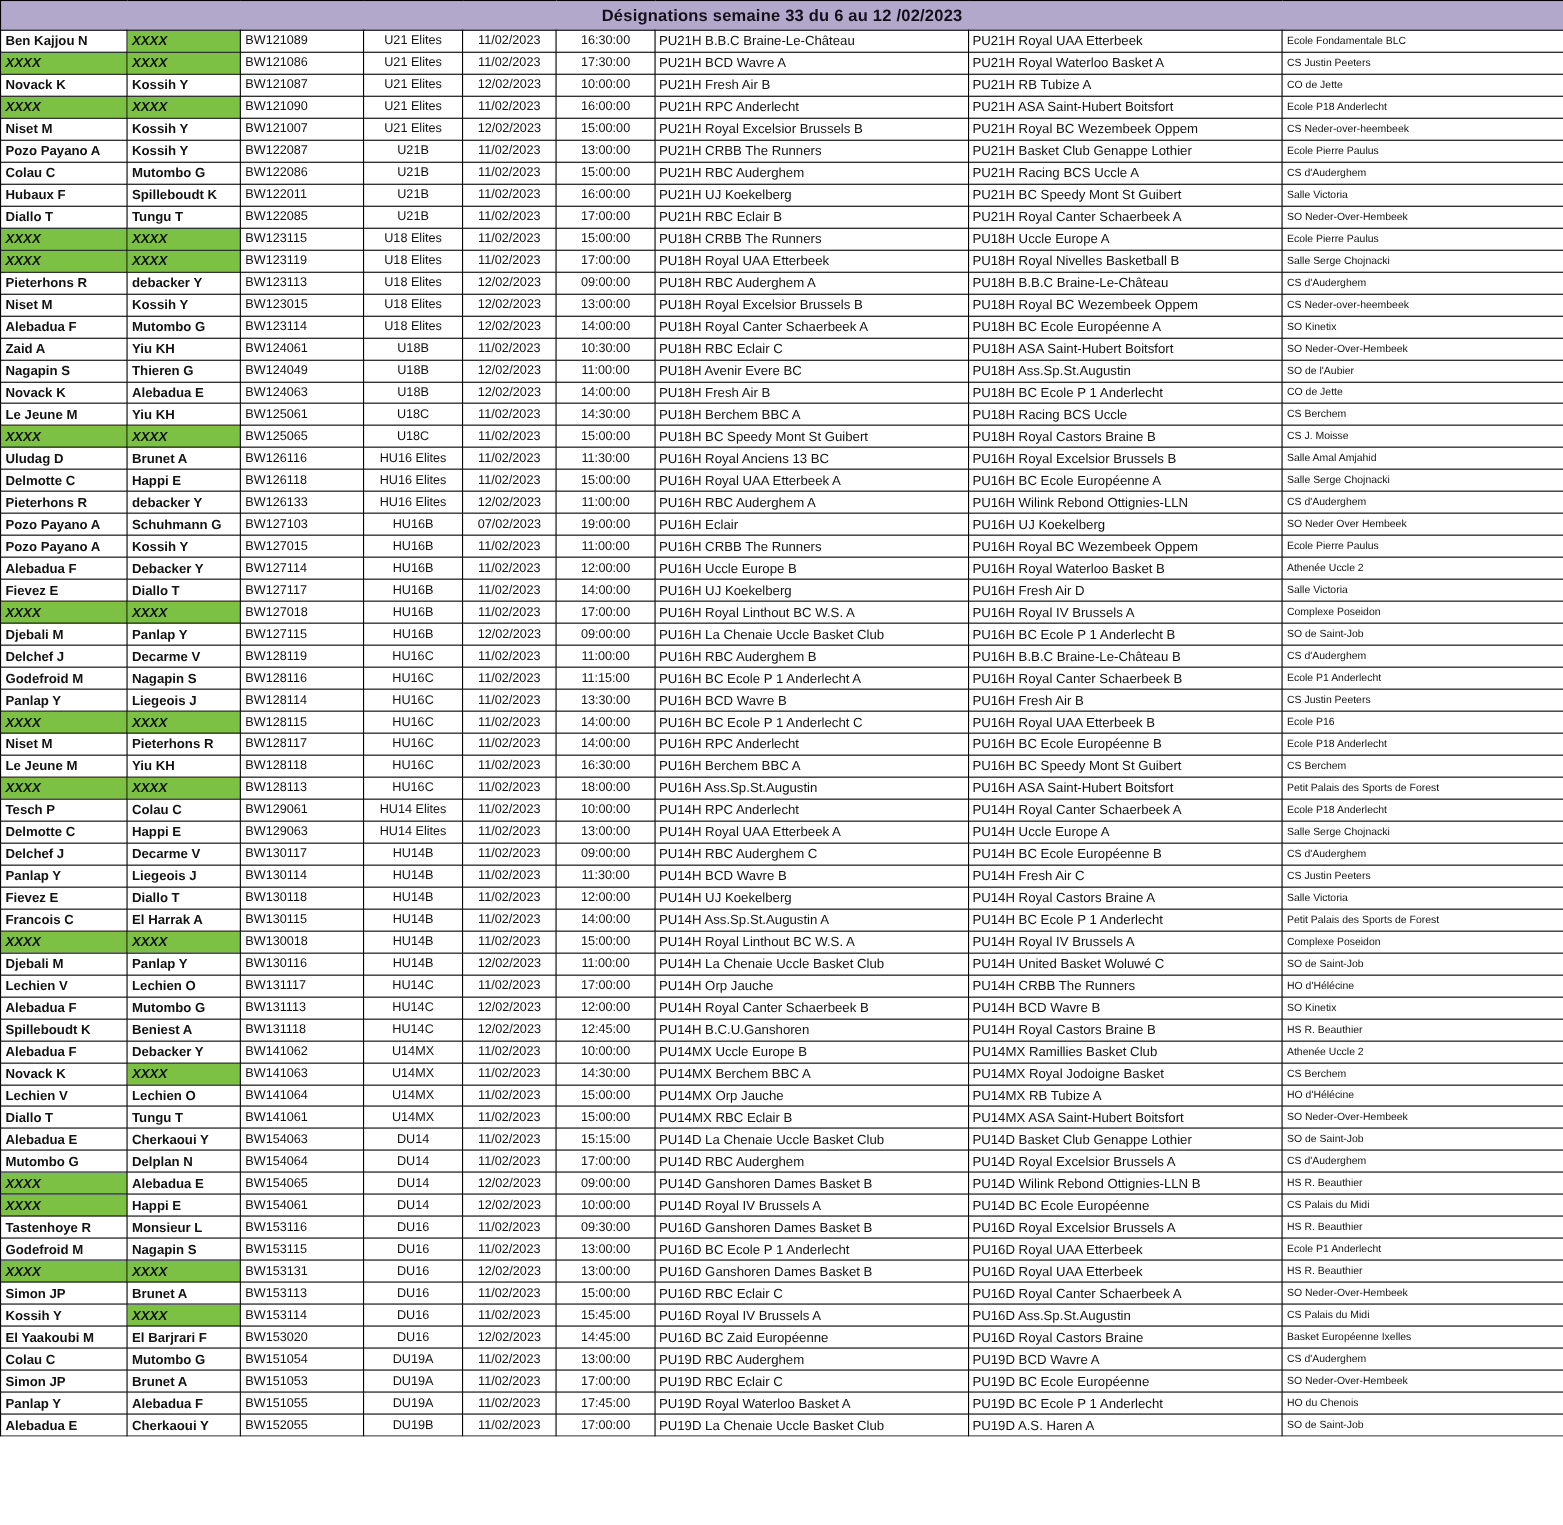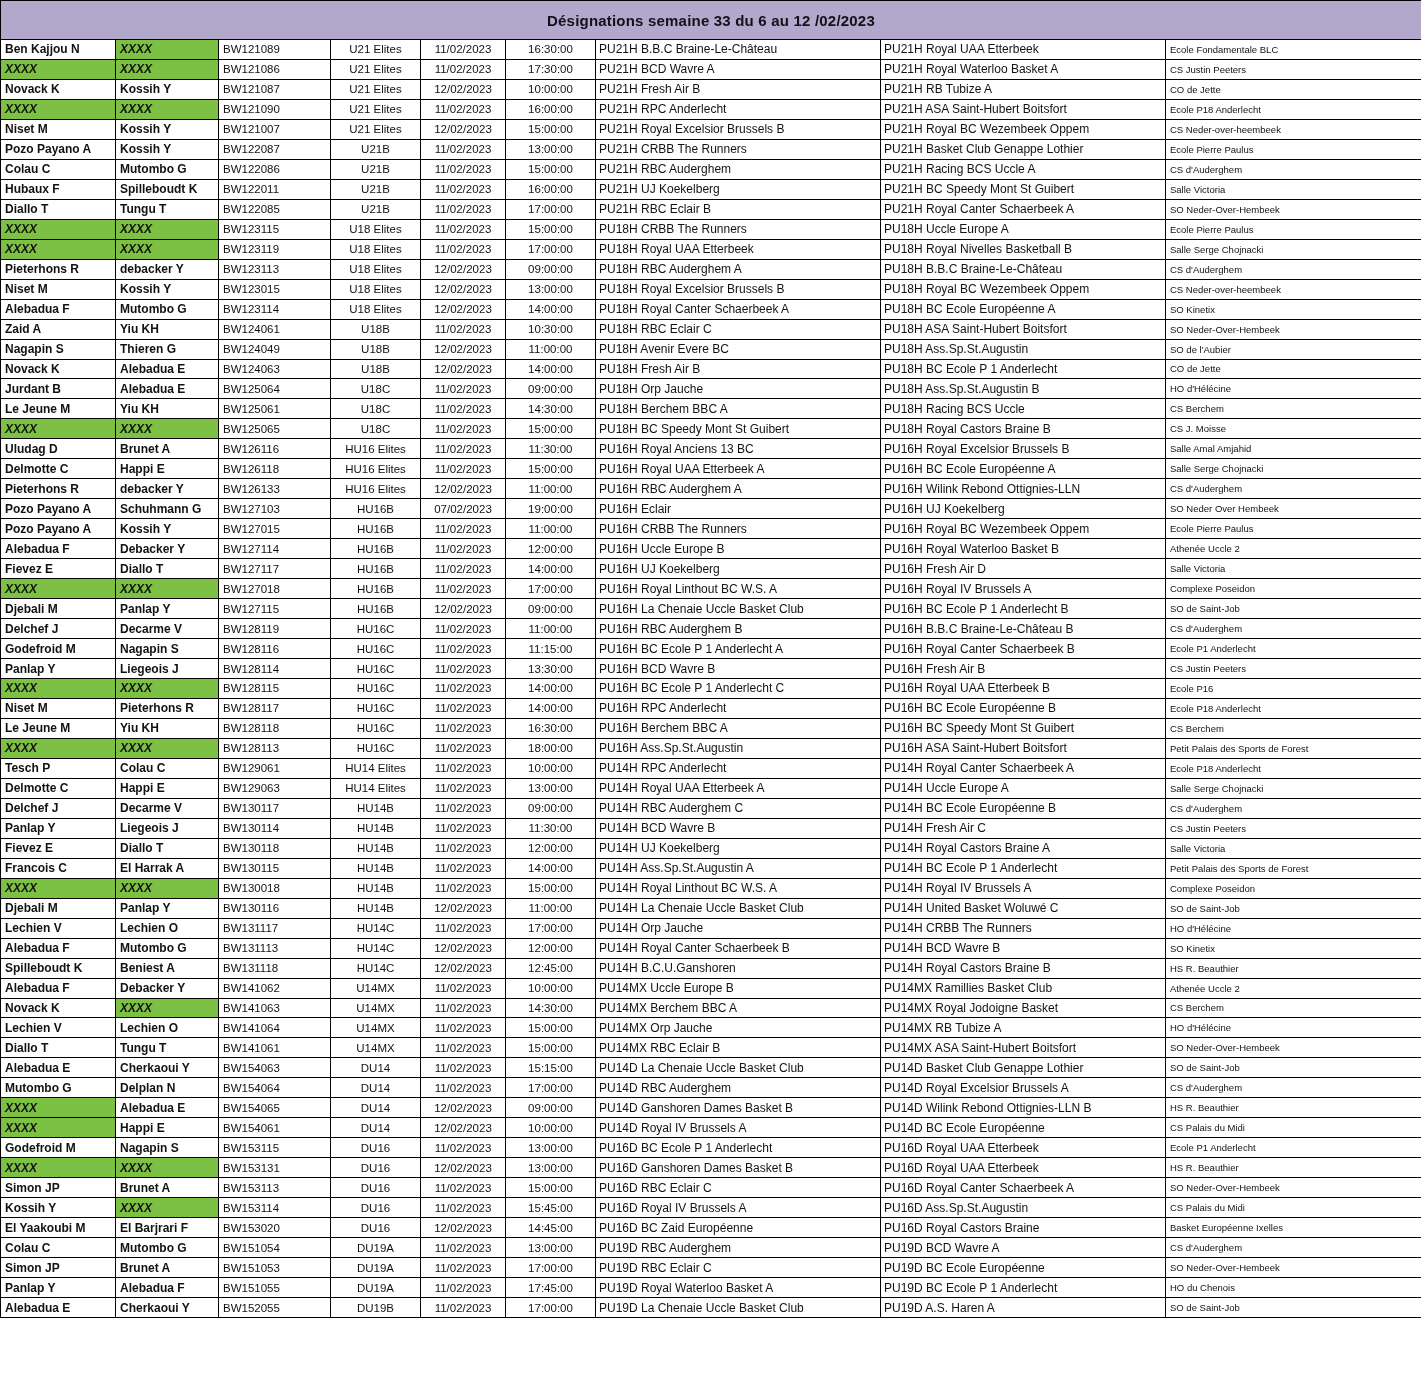--- a/index.html
+++ b/index.html
@@ -22,21 +22,21 @@
   }
   th,td{
     border:1px solid var(--grid);
     overflow:hidden;
     white-space:nowrap;
     vertical-align:middle;
     padding:0;
     box-sizing:border-box;
   }
   thead th{
-    height:39px;
+    height:27px;
     background:var(--header-bg);
     font-size:15px;
     font-weight:bold;
     text-align:center;
     color:#141019;
     letter-spacing:0.2px;
   }
   tbody tr{height:19.98px;}
   td.name{font-weight:bold;font-size:12px;padding-left:4px;text-align:left;}
   td.code{font-size:11.5px;padding-left:4px;text-align:left;}
@@ -249,31 +249,20 @@
         <td class="name">Alebadua E</td>
         <td class="code">BW124063</td>
         <td class="cat">U18B</td>
         <td class="date">12/02/2023</td>
         <td class="time">14:00:00</td>
         <td class="team">PU18H Fresh Air B</td>
         <td class="team">PU18H BC Ecole P 1 Anderlecht</td>
         <td class="venue">CO de Jette</td>
       </tr>
       <tr>
-        <td class="name">Jurdant B</td>
-        <td class="name">Alebadua E</td>
-        <td class="code">BW125064</td>
-        <td class="cat">U18C</td>
-        <td class="date">11/02/2023</td>
-        <td class="time">09:00:00</td>
-        <td class="team">PU18H Orp Jauche</td>
-        <td class="team">PU18H Ass.Sp.St.Augustin B</td>
-        <td class="venue">HO d'Hélécine</td>
-      </tr>
-      <tr>
         <td class="name">Le Jeune M</td>
         <td class="name">Yiu KH</td>
         <td class="code">BW125061</td>
         <td class="cat">U18C</td>
         <td class="date">11/02/2023</td>
         <td class="time">14:30:00</td>
         <td class="team">PU18H Berchem BBC A</td>
         <td class="team">PU18H Racing BCS Uccle</td>
         <td class="venue">CS Berchem</td>
       </tr>
@@ -667,20 +656,31 @@
         <td class="name">Happi E</td>
         <td class="code">BW154061</td>
         <td class="cat">DU14</td>
         <td class="date">12/02/2023</td>
         <td class="time">10:00:00</td>
         <td class="team">PU14D Royal IV Brussels A</td>
         <td class="team">PU14D BC Ecole Européenne</td>
         <td class="venue">CS Palais du Midi</td>
       </tr>
       <tr>
+        <td class="name">Tastenhoye R</td>
+        <td class="name">Monsieur L</td>
+        <td class="code">BW153116</td>
+        <td class="cat">DU16</td>
+        <td class="date">11/02/2023</td>
+        <td class="time">09:30:00</td>
+        <td class="team">PU16D Ganshoren Dames Basket B</td>
+        <td class="team">PU16D Royal Excelsior Brussels A</td>
+        <td class="venue">HS R. Beauthier</td>
+      </tr>
+      <tr>
         <td class="name">Godefroid M</td>
         <td class="name">Nagapin S</td>
         <td class="code">BW153115</td>
         <td class="cat">DU16</td>
         <td class="date">11/02/2023</td>
         <td class="time">13:00:00</td>
         <td class="team">PU16D BC Ecole P 1 Anderlecht</td>
         <td class="team">PU16D Royal UAA Etterbeek</td>
         <td class="venue">Ecole P1 Anderlecht</td>
       </tr>

